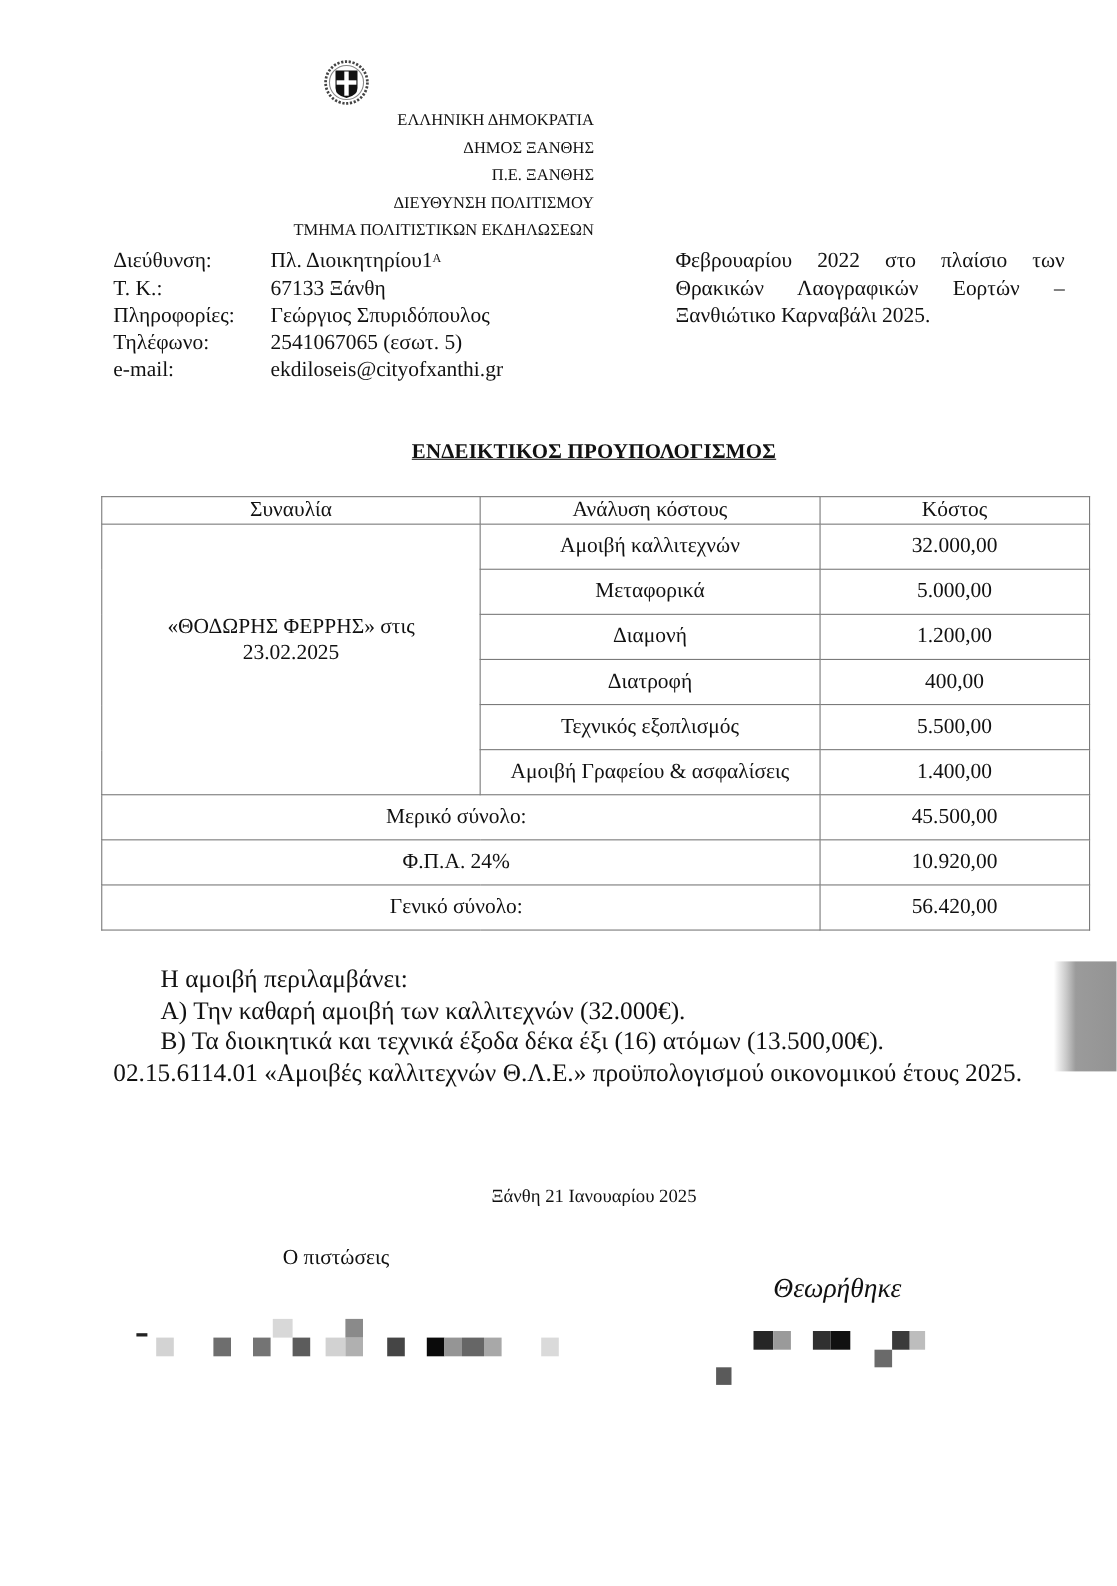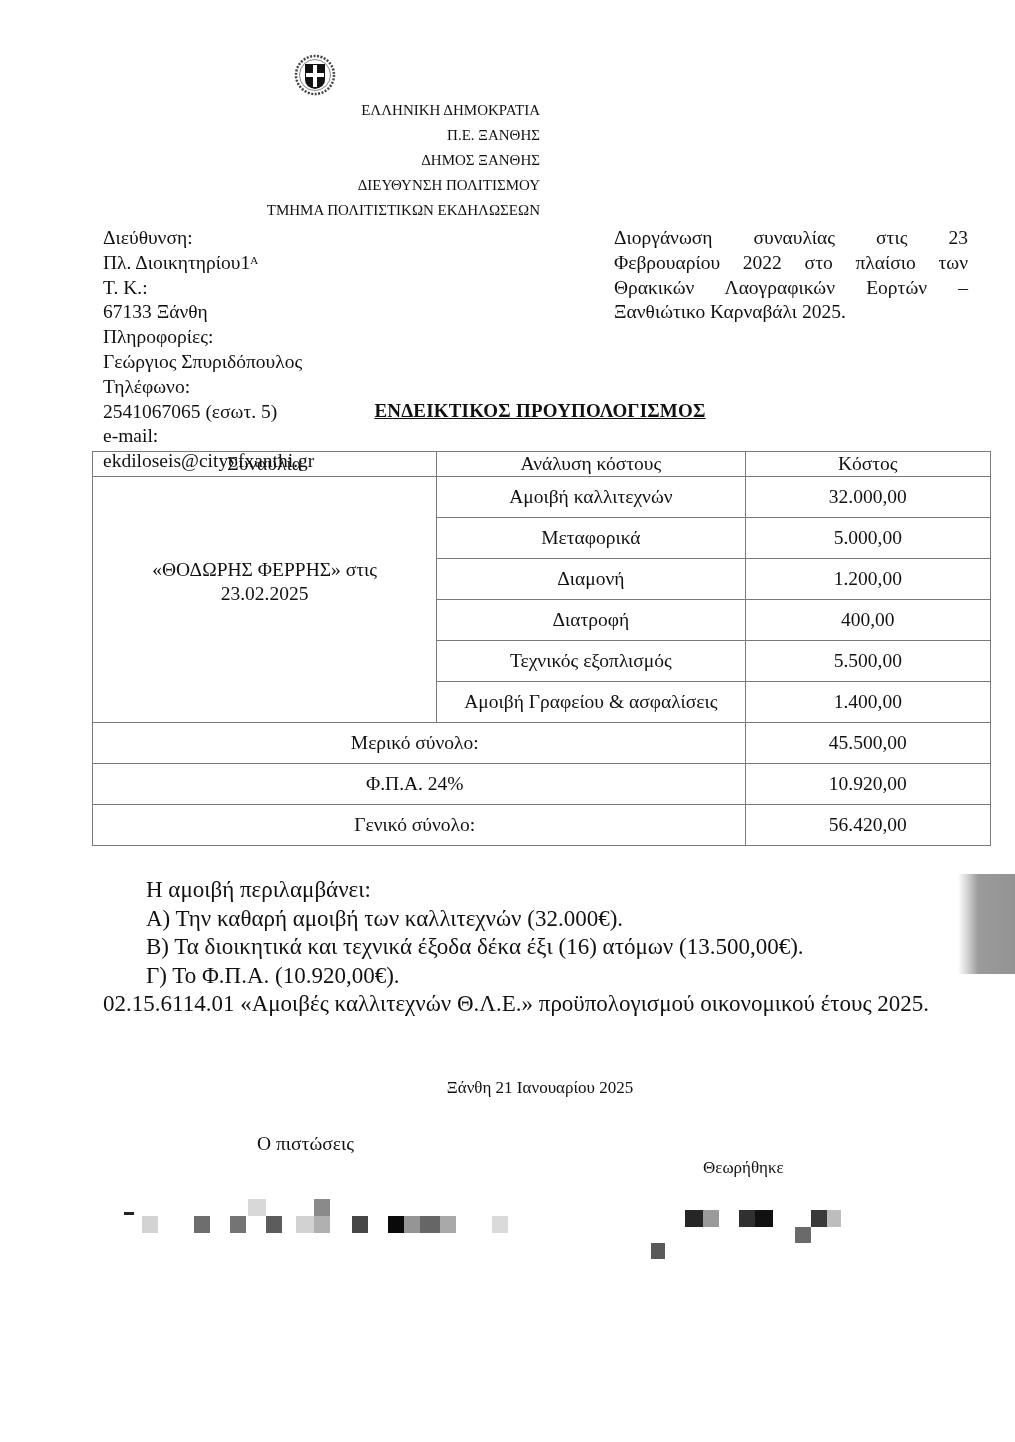--- a/index.html
+++ b/index.html
@@ -6,61 +6,61 @@
   body {
     width: 1015px; height: 1442px; position: relative; overflow: hidden;
     font-family: "Liberation Serif", "DejaVu Serif", serif;
     color: #111111;
   }
   .abs { position: absolute; }
   .emblem { left: 294px; top: 54px; width: 42px; height: 42px; }
   .hdr-lines { left: 90px; top: 98px; width: 450px; text-align: right; font-size: 15px; line-height: 25px; }
   .hdr-lines div { white-space: nowrap; }
   .contact { left: 103px; top: 226px; font-size: 19.5px; line-height: 24.8px; }
-  .contact .row { display: flex; white-space: nowrap; flex-direction: column; }
+  .contact .row { display: flex; white-space: nowrap; }
   .contact .lbl { width: 143px; }
   .contact sup { font-size: 11px; vertical-align: top; position: relative; top: -3px; }
   .subject { left: 614px; top: 226px; width: 354px; font-size: 19.5px; line-height: 24.8px; text-align: justify; text-align-last: left; }
   .subject .jl { text-align: justify; text-align-last: justify; }
   .doc-title { left: 300px; top: 400px; width: 480px; text-align: center; font-size: 19px; font-weight: bold; text-decoration: underline; letter-spacing: 0.2px; white-space: nowrap; }
   table.budget { position: absolute; left: 92px; top: 451px; width: 899px; border-collapse: collapse; font-size: 19.5px; }
   table.budget td, table.budget th { border: 1.5px solid #7a7a7a; padding: 0; font-weight: normal; text-align: center; vertical-align: middle; }
   table.budget th { height: 24px; margin-left: 20px; }
   table.budget td { height: 40px; }
   .col1 { width: 344px; }
   .col2 { width: 308px; }
   .col3 { width: 245px; }
   td.right { text-align: center; padding-right: 8px !important; }
   .concert { line-height: 24px; position: relative; top: -18px; }
   .para { left: 103px; width: 874px; font-size: 23px; line-height: 28.6px; }
   .para .ind { padding-left: 43px; }
   .para .just { text-align: justify; text-align-last: justify; }
   .date-line { left: 330px; top: 1078px; width: 420px; text-align: center; font-size: 17px; }
   .author-lbl { left: 257px; top: 1133px; font-size: 19.5px; }
-  .seen-lbl { left: 703px; top: 1158px; font-size: 17px; }
+  .seen-lbl { left: 703px; top: 1158px; font-size: 25px; font-style: italic; }
   .redact { position: absolute; }
   .edge-shadow { left: 958px; top: 874px; width: 57px; height: 100px; background: linear-gradient(90deg, #ffffff 0%, #c9c9c9 20%, #9b9b9b 35%, #939393 100%); }
 </style>
 </head>
 <body>
 
 <div class="abs emblem">
   <svg width="42" height="42" viewBox="0 0 42 42">
     <circle cx="21" cy="21" r="19" fill="none" stroke="#444" stroke-width="2.5" stroke-dasharray="2 1.5"></circle>
     <circle cx="21" cy="21" r="15.5" fill="none" stroke="#888" stroke-width="1"></circle>
     <path d="M11 10 H31 V26 Q31 33 21 35 Q11 33 11 26 Z" fill="#111"></path>
     <rect x="19" y="11" width="4" height="22" fill="#fff"></rect>
     <rect x="12" y="19" width="18" height="4" fill="#fff"></rect>
   </svg>
 </div>
 
 <div class="abs hdr-lines">
   <div>ΕΛΛΗΝΙΚΗ ΔΗΜΟΚΡΑΤΙΑ</div>
+  <div>ΔΗΜΟΣ ΞΑΝΘΗΣ</div>
   <div>Π.Ε. ΞΑΝΘΗΣ</div>
-  <div>ΔΗΜΟΣ ΞΑΝΘΗΣ</div>
   <div>ΔΙΕΥΘΥΝΣΗ ΠΟΛΙΤΙΣΜΟΥ</div>
   <div>ΤΜΗΜΑ ΠΟΛΙΤΙΣΤΙΚΩΝ ΕΚΔΗΛΩΣΕΩΝ</div>
 </div>
 
 <div class="abs contact">
   <div class="row">
     <span class="lbl">Διεύθυνση:</span>
     <span><span>Πλ. Διοικητηρίου1</span><sup>Α</sup></span>
   </div>
   <div class="row">
@@ -75,21 +75,20 @@
     <span class="lbl">Τηλέφωνο:</span>
     <span>2541067065 (εσωτ. 5)</span>
   </div>
   <div class="row">
     <span class="lbl">e-mail:</span>
     <span>ekdiloseis@cityofxanthi.gr</span>
   </div>
 </div>
 
 <div class="abs subject">
-  <div class="jl">Διοργάνωση συναυλίας στις 23</div>
   <div class="jl">Φεβρουαρίου 2022 στο πλαίσιο των</div>
   <div class="jl">Θρακικών Λαογραφικών Εορτών –</div>
   <div>Ξανθιώτικο Καρναβάλι 2025.</div>
 </div>
 
 <div class="abs doc-title">ΕΝΔΕΙΚΤΙΚΟΣ ΠΡΟΥΠΟΛΟΓΙΣΜΟΣ</div>
 
 <table class="budget">
   <tbody>
       <tr>
@@ -139,21 +138,20 @@
     <td colspan="2" class="right">Γενικό σύνολο:</td>
     <td>56.420,00</td>
   </tr>
 </tbody>
   </table>
 
 <div class="abs para" style="top:876px;">
   <div class="ind">Η αμοιβή περιλαμβάνει:</div>
   <div class="ind">Α) Την καθαρή αμοιβή των καλλιτεχνών (32.000€).</div>
   <div class="ind">Β) Τα διοικητικά και τεχνικά έξοδα δέκα έξι (16) ατόμων (13.500,00€).</div>
-  <div class="ind">Γ) Το Φ.Π.Α. (10.920,00€).</div>
   <div>02.15.6114.01 «Αμοιβές καλλιτεχνών Θ.Λ.Ε.» προϋπολογισμού οικονομικού έτους 2025.</div>
 </div>
 
 <div class="abs edge-shadow"></div>
 
 <div class="abs date-line">Ξάνθη 21 Ιανουαρίου 2025</div>
 <div class="abs author-lbl">Ο πιστώσεις</div>
 <div class="abs seen-lbl">Θεωρήθηκε</div>
 
 <div class="abs" style="left:122px; top:1196px; width:400px; height:45px;">

